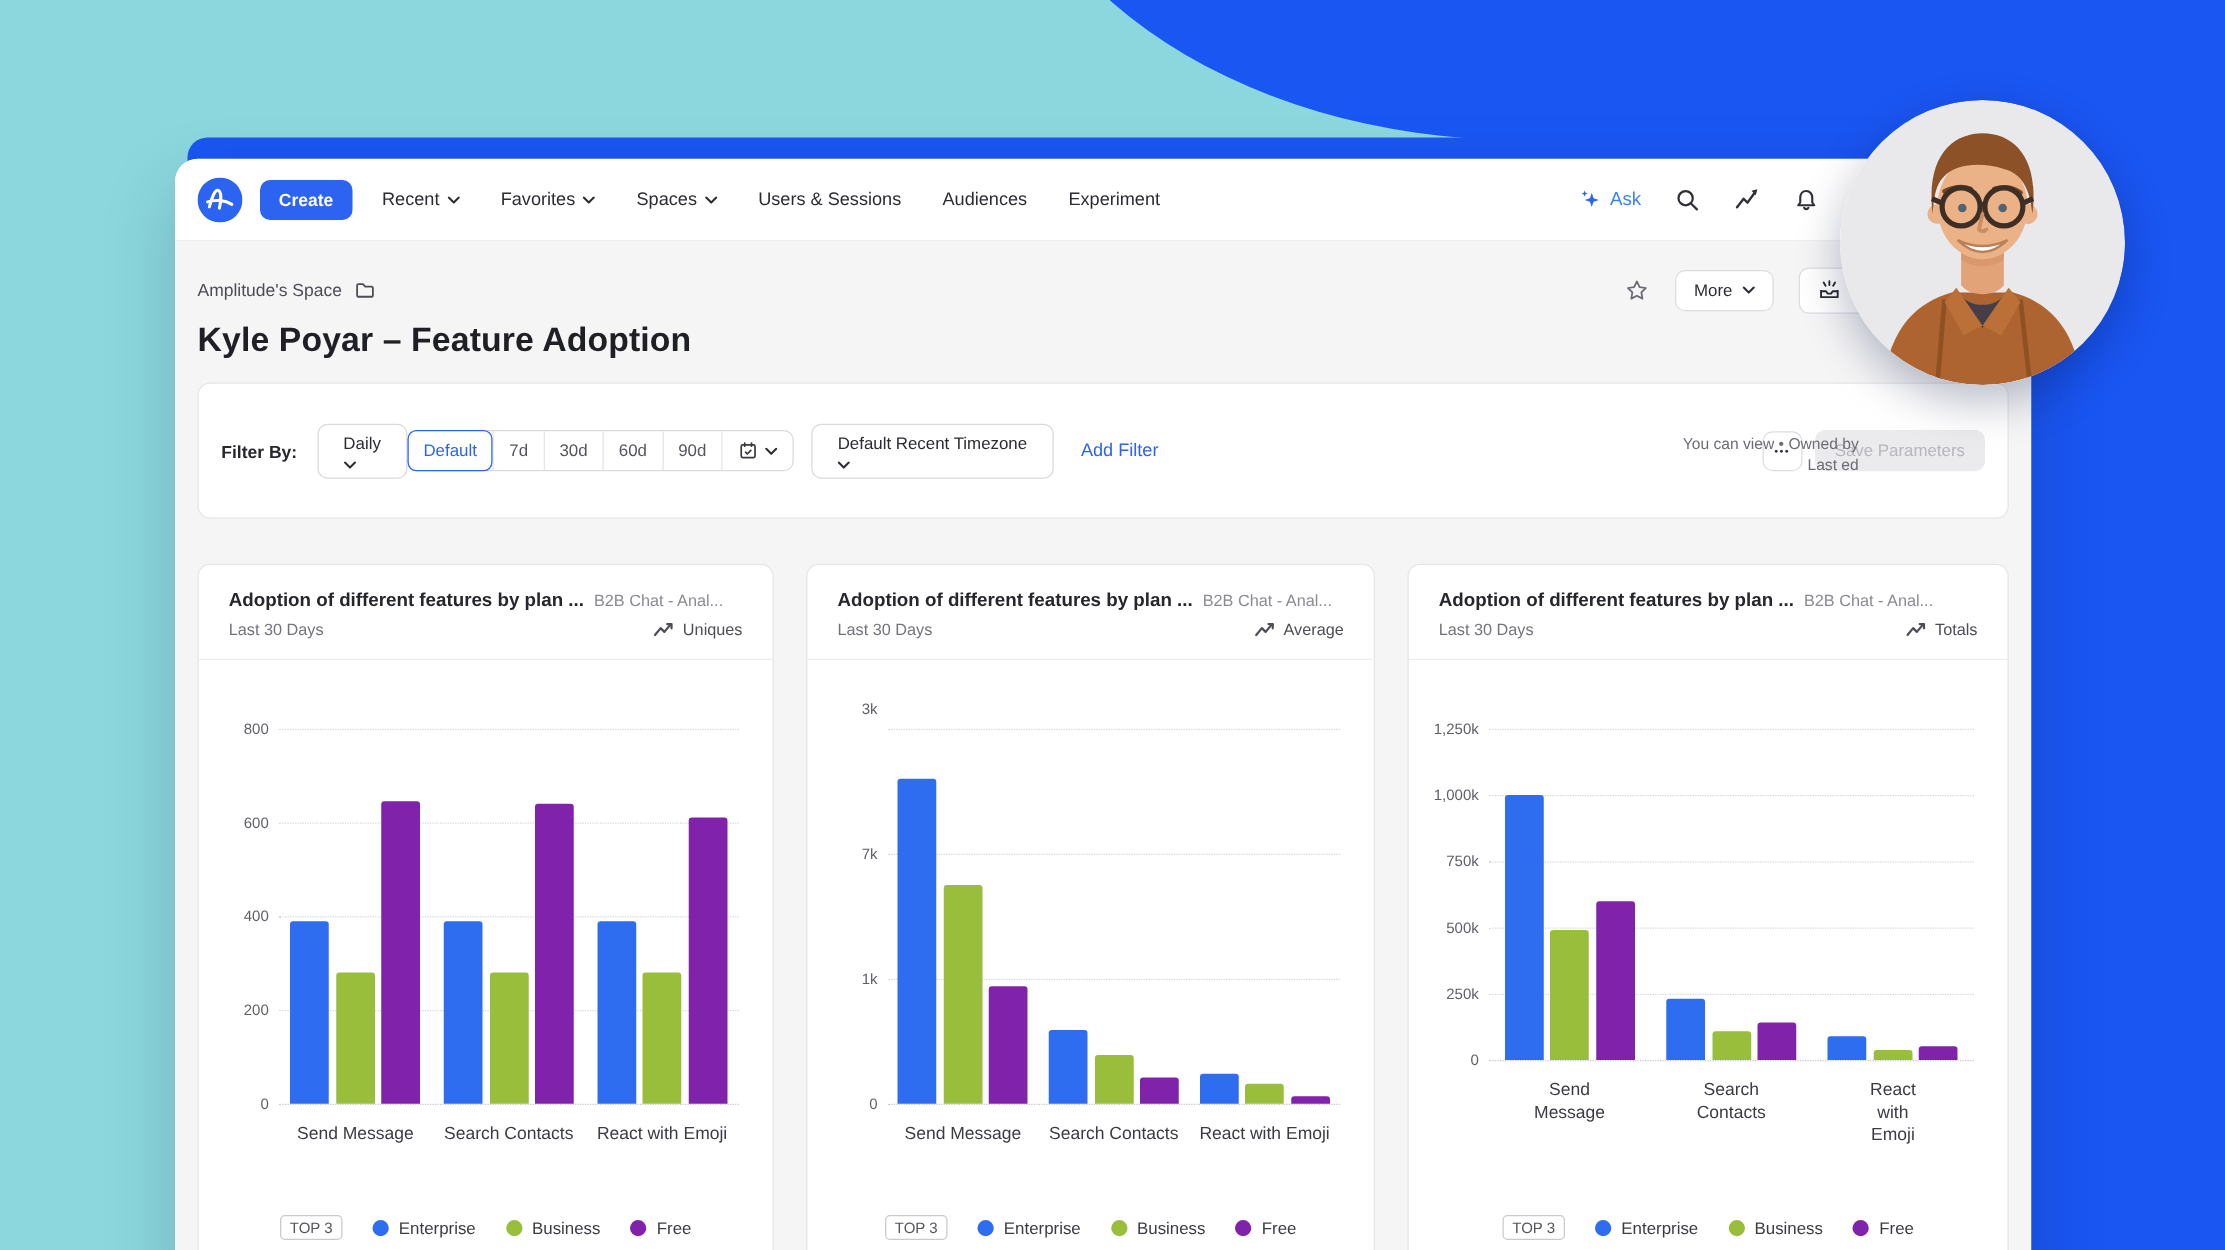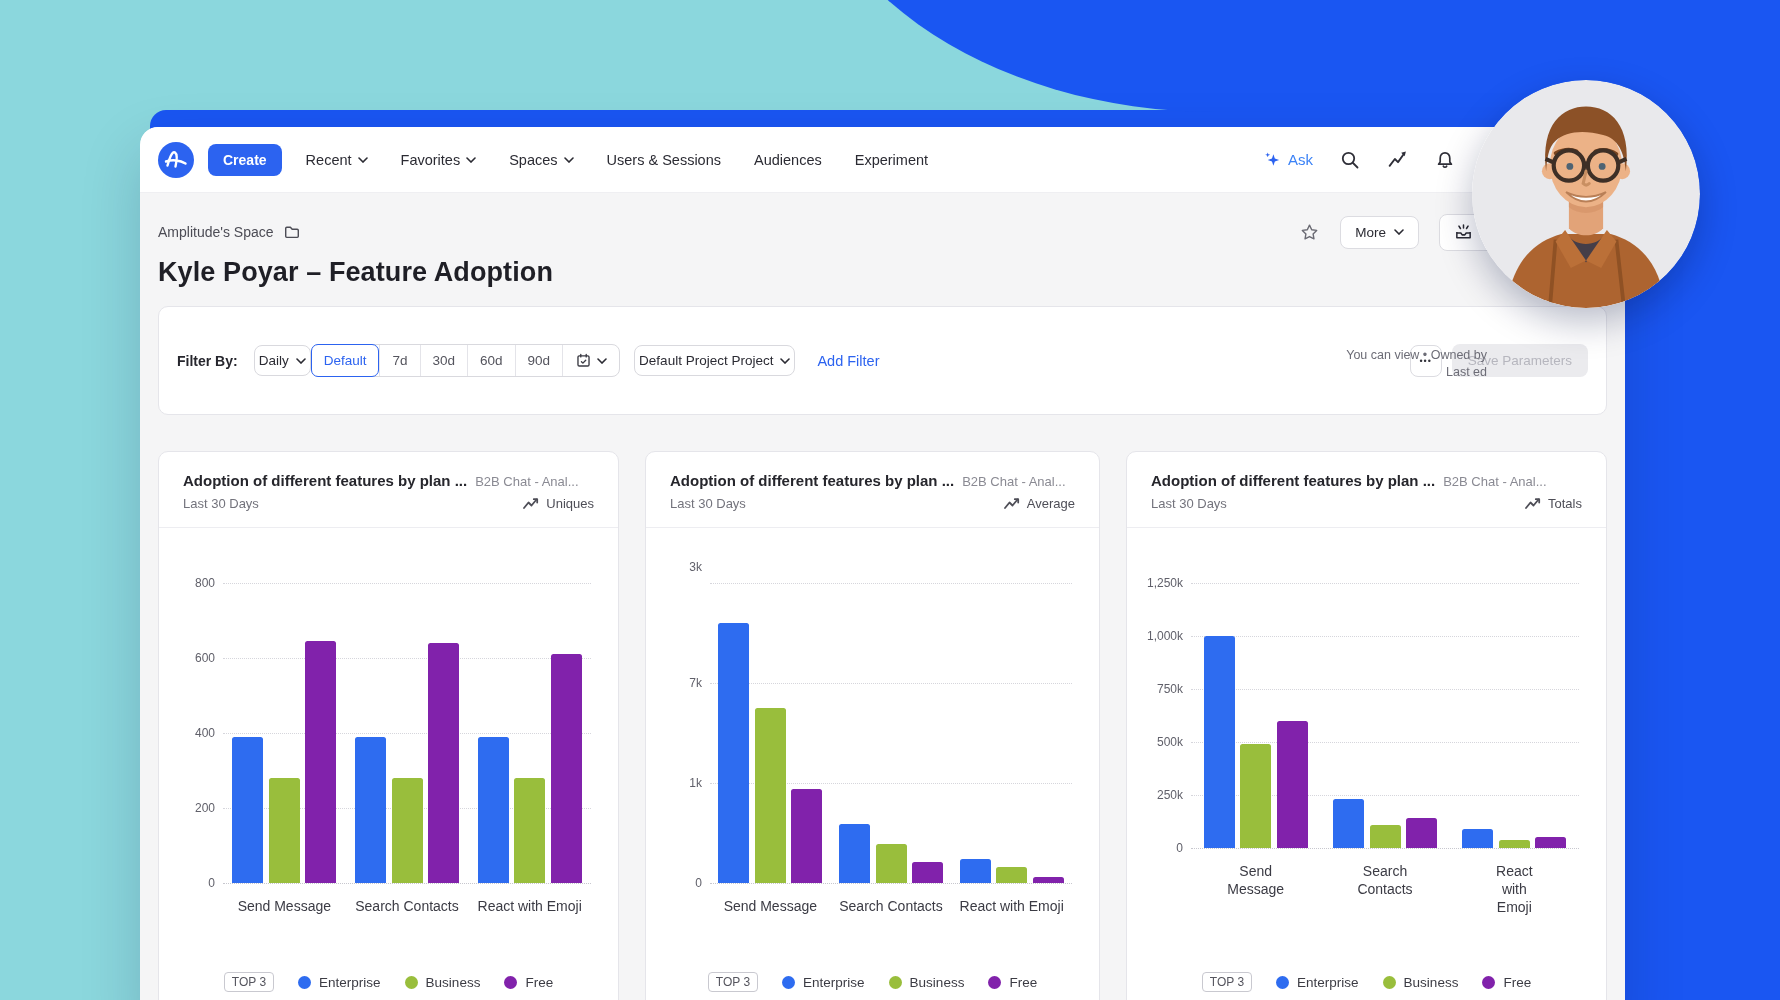--- a/index.html
+++ b/index.html
@@ -29,21 +29,21 @@
   .breadcrumb{display:flex;align-items:center;gap:9px;font-size:14px;color:#4C4C55;cursor:pointer;}
   .top-actions{margin-left:auto;display:flex;align-items:center;gap:20px;}
   .btn-light{display:flex;align-items:center;gap:8px;background:#fff;border:1px solid #DCDCE1;border-radius:8px;padding:8px 14px;font-size:13.5px;font-weight:500;color:#2B2B33;cursor:pointer;white-space:nowrap;}
   .subscribe-btn{width:168px;overflow:hidden;}
   .page-title{margin-top:12px;font-size:27px;font-weight:700;color:#1F1F26;letter-spacing:.1px;}
   .meta{position:absolute;top:128px;right:120px;text-align:right;font-size:12.5px;color:#6C6C76;line-height:17px;}
 
   
   .filter-card{margin-top:14px;background:#fff;border:1px solid #E5E5EA;border-radius:10px;height:109px;display:flex;align-items:center;padding:0 18px;}
   .filter-label{font-size:14px;font-weight:700;color:#26262D;margin-right:16px;}
-  .chip{display:flex;align-items:center;gap:7px;background:#fff;border:1px solid #D9D9DE;border-radius:8px;padding:7px 4px;font-size:13.5px;font-weight:500;color:#2B2B33;cursor:pointer;white-space:nowrap;}
+  .chip{display:flex;align-items:flex-start;gap:7px;background:#fff;border:1px solid #D9D9DE;border-radius:8px;padding:7px 20px;font-size:13.5px;font-weight:500;color:#2B2B33;cursor:pointer;white-space:nowrap;flex-direction:column;}
   .seg-group{display:flex;align-items:stretch;border:1px solid #D9D9DE;border-radius:8px;background:#fff;margin-left:0;overflow:visible;}
   .seg{padding:7px 12px;font-size:13.5px;font-weight:500;color:#54545D;border-left:1px solid #E4E4E9;cursor:pointer;display:flex;align-items:center;gap:5px;}
   .seg:first-child{border-left:none;}
   .seg.selected{border:1.5px solid #2C63F0;border-radius:7px;color:#2C63F0;margin:-1px 0 -1px -1px;background:#fff;z-index:1;}
   .tz-chip{margin-left:14px;}
   .add-filter{margin-left:22px;font-size:14.5px;font-weight:500;color:#2C63F0;cursor:pointer;white-space:nowrap;}
   .filter-right{margin-left:auto;display:flex;align-items:center;gap:10px;}
   .ellipsis-btn{width:32px;height:32px;border:1px solid #DCDCE1;border-radius:8px;background:#fff;font-size:9px;letter-spacing:1px;color:#33333B;cursor:pointer;display:flex;align-items:center;justify-content:center;}
   .save-btn{background:#EBEBEE;color:#B6B6BE;border:none;border-radius:8px;padding:9px 16px;font-size:13.5px;font-weight:500;cursor:default;white-space:nowrap;}
 
@@ -206,21 +206,21 @@
               <rect x="3.5" y="4.5" width="13" height="12" rx="1.5" fill="none" stroke="#3A3A43" stroke-width="1.6"></rect>
               <path d="M6.8,2.8 v3 M13.2,2.8 v3" stroke="#3A3A43" stroke-width="1.6" stroke-linecap="round"></path>
               <path d="M7.6,11.4 l1.7,1.7 3.3,-3.4" fill="none" stroke="#3A3A43" stroke-width="1.6" stroke-linecap="round" stroke-linejoin="round"></path>
             </svg>
             <svg width="10" height="6" viewBox="0 0 10 6">
                 <polyline points="1,1 5,5 9,1" fill="none" stroke="#2B2B33" stroke-width="1.6" stroke-linecap="round"></polyline>
               </svg>
           </div>
         </div>
         <div class="chip tz-chip">
-          <span>Default Project Project</span>
+          <span>Default Recent Timezone</span>
           <svg width="10" height="6" viewBox="0 0 10 6">
               <polyline points="1,1 5,5 9,1" fill="none" stroke="#2B2B33" stroke-width="1.6" stroke-linecap="round"></polyline>
             </svg>
         </div>
         <span class="add-filter">Add Filter</span>
         <div class="filter-right">
           <button class="ellipsis-btn">•••</button>
           <button class="save-btn">Save Parameters</button>
         </div>
       </div>

